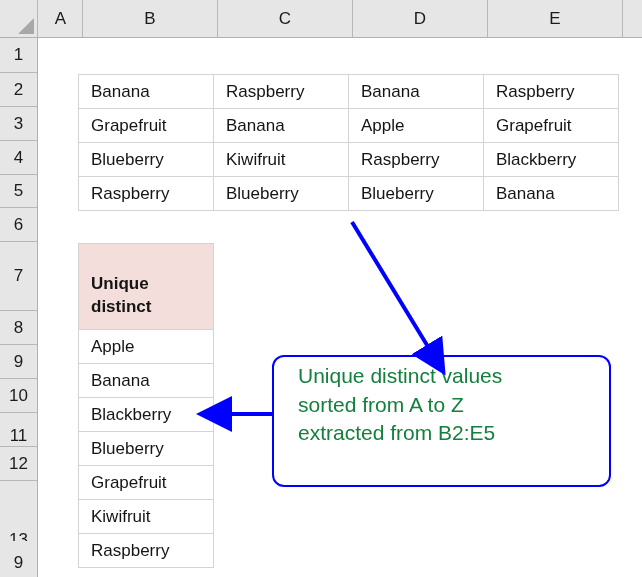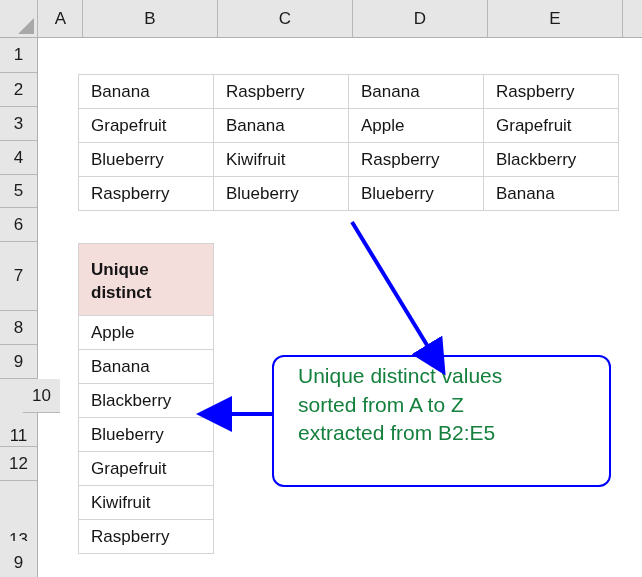--- a/index.html
+++ b/index.html
@@ -135,21 +135,21 @@
     font-size: 17px;
     color: #151515;
     white-space: nowrap;
     vertical-align: middle;
   }
   .uniq-table td.uniq-head {
     height: 67px;
     font-weight: bold;
     line-height: 1.35;
     white-space: normal;
-    padding-top: 4px;
+    padding-top: 18px;
     vertical-align: middle;
   }
 
   
   .annot-svg {
     position: absolute;
     left: 0; top: 0;
     width: 642px;
     height: 577px;
     pointer-events: none;
@@ -228,21 +228,21 @@
       </div>
     <div class="row-head" style="top:204px;height:69px;">
         <span>7</span>
       </div>
     <div class="row-head" style="top:273px;height:34px;">
         <span>8</span>
       </div>
     <div class="row-head" style="top:307px;height:34px;">
         <span>9</span>
       </div>
-    <div class="row-head" style="top:341px;height:34px;margin-left:23px;">
+    <div class="row-head" style="top:341px;height:34px;">
         <span>10</span>
       </div>
     <div class="row-head" style="top:375px;height:34px;align-items:flex-end;">
         <span>11</span>
       </div>
     <div class="row-head" style="top:409px;height:34px;justify-content:center;">
         <span>12</span>
       </div>
     <div class="row-head" style="top:443px;height:34px;margin-top:42px;">
         <span>13</span>

